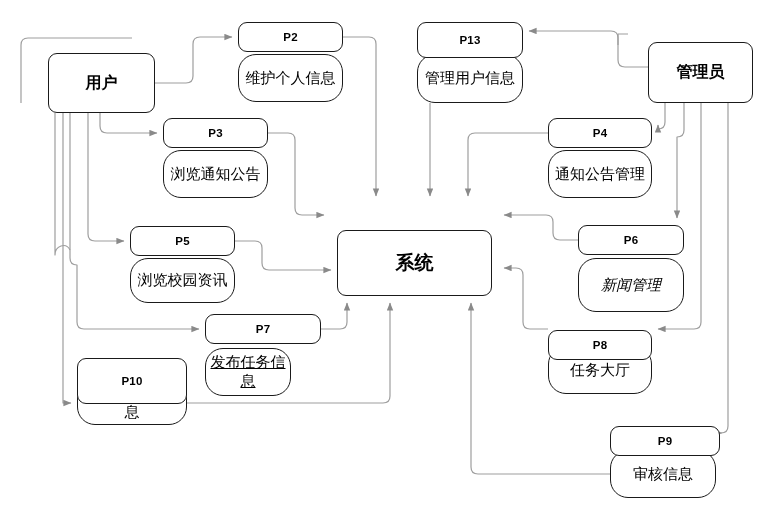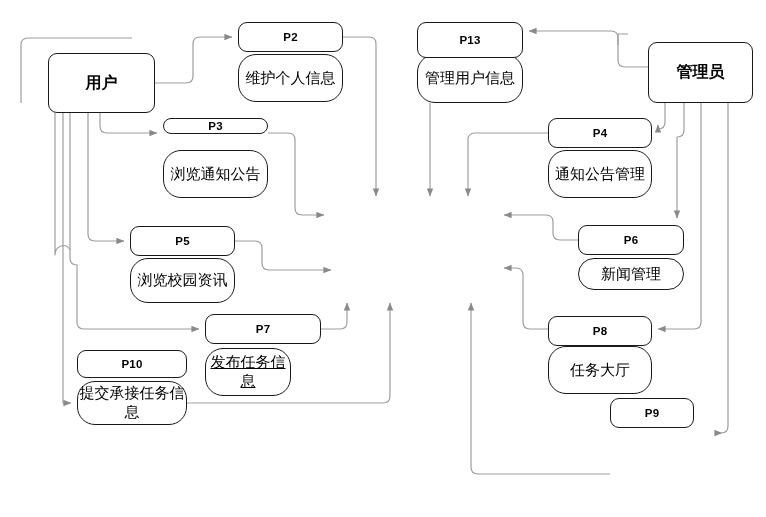--- a/index.html
+++ b/index.html
@@ -99,67 +99,73 @@
     <span>维护个人信息</span>
   </div>
 
   <div class="nbox nhead head-z" style="left:417px;top:22px;width:106px;height:36px;">
     <span>P13</span>
   </div>
   <div class="nbox nbody body-z" style="left:417px;top:54px;width:106px;height:49px;align-items:center;">
     <span>管理用户信息</span>
   </div>
 
-  <div class="nbox nhead head-z" style="left:163px;top:118px;width:105px;height:16px;">
+  <div class="nbox nhead head-z" style="left:163px;top:118px;width:105px;height:30px;">
     <span>P3</span>
   </div>
   <div class="nbox nbody body-z" style="left:163px;top:150px;width:105px;height:48px;">
     <span>浏览通知公告</span>
   </div>
 
   <div class="nbox nhead head-z" style="left:548px;top:118px;width:104px;height:30px;">
     <span>P4</span>
   </div>
   <div class="nbox nbody body-z" style="left:548px;top:150px;width:104px;height:48px;">
     <span>通知公告管理</span>
   </div>
 
+  <div class="nbox sysbody body-z" style="left:337px;top:230px;width:155px;height:66px;">
+    <span>系统</span>
+  </div>
 
   <div class="nbox nhead head-z" style="left:130px;top:226px;width:105px;height:30px;">
     <span>P5</span>
   </div>
   <div class="nbox nbody body-z" style="left:130px;top:258px;width:105px;height:45px;">
     <span>浏览校园资讯</span>
   </div>
 
   <div class="nbox nhead head-z" style="left:578px;top:225px;width:106px;height:30px;">
     <span>P6</span>
   </div>
-  <div class="nbox nbody body-z" style="left:578px;top:258px;width:106px;height:32px;">
+  <div class="nbox nbody body-z" style="left:578px;top:258px;width:106px;height:54px;font-style:italic;">
     <span>新闻管理</span>
   </div>
 
   <div class="nbox nhead head-z" style="left:205px;top:314px;width:116px;height:30px;">
     <span>P7</span>
   </div>
   <div class="nbox nbody body-z" style="left:205px;top:348px;width:86px;height:48px;text-decoration:underline;">
     <span>发布任务信息</span>
   </div>
 
-  <div class="nbox nhead head-z" style="left:548px;top:316px;width:104px;height:30px;">
+  <div class="nbox nhead head-z" style="left:548px;top:330px;width:104px;height:30px;">
     <span>P8</span>
   </div>
   <div class="nbox nbody body-z" style="left:548px;top:346px;width:104px;height:48px;">
     <span>任务大厅</span>
   </div>
 
-  <div class="nbox nhead head-z" style="left:77px;top:350px;width:110px;height:28px;">
+  <div class="nbox nhead head-z" style="left:77px;top:358px;width:110px;height:46px;">
     <span>P10</span>
   </div>
   <div class="nbox nbody body-z" style="left:77px;top:381px;width:110px;height:44px;">
     <span>提交承接任务信息</span>
   </div>
 
-  <div class="nbox nhead head-z" style="left:610px;top:398px;width:84px;height:30px;">
+  <div class="nbox nhead head-z" style="left:610px;top:426px;width:110px;height:30px;">
     <span>P9</span>
+  </div>
+  <div class="nbox nbody body-z" style="left:610px;top:450px;width:106px;height:48px;">
+    <span>审核信息</span>
   </div>
 
 </div>
 
 </body></html>

